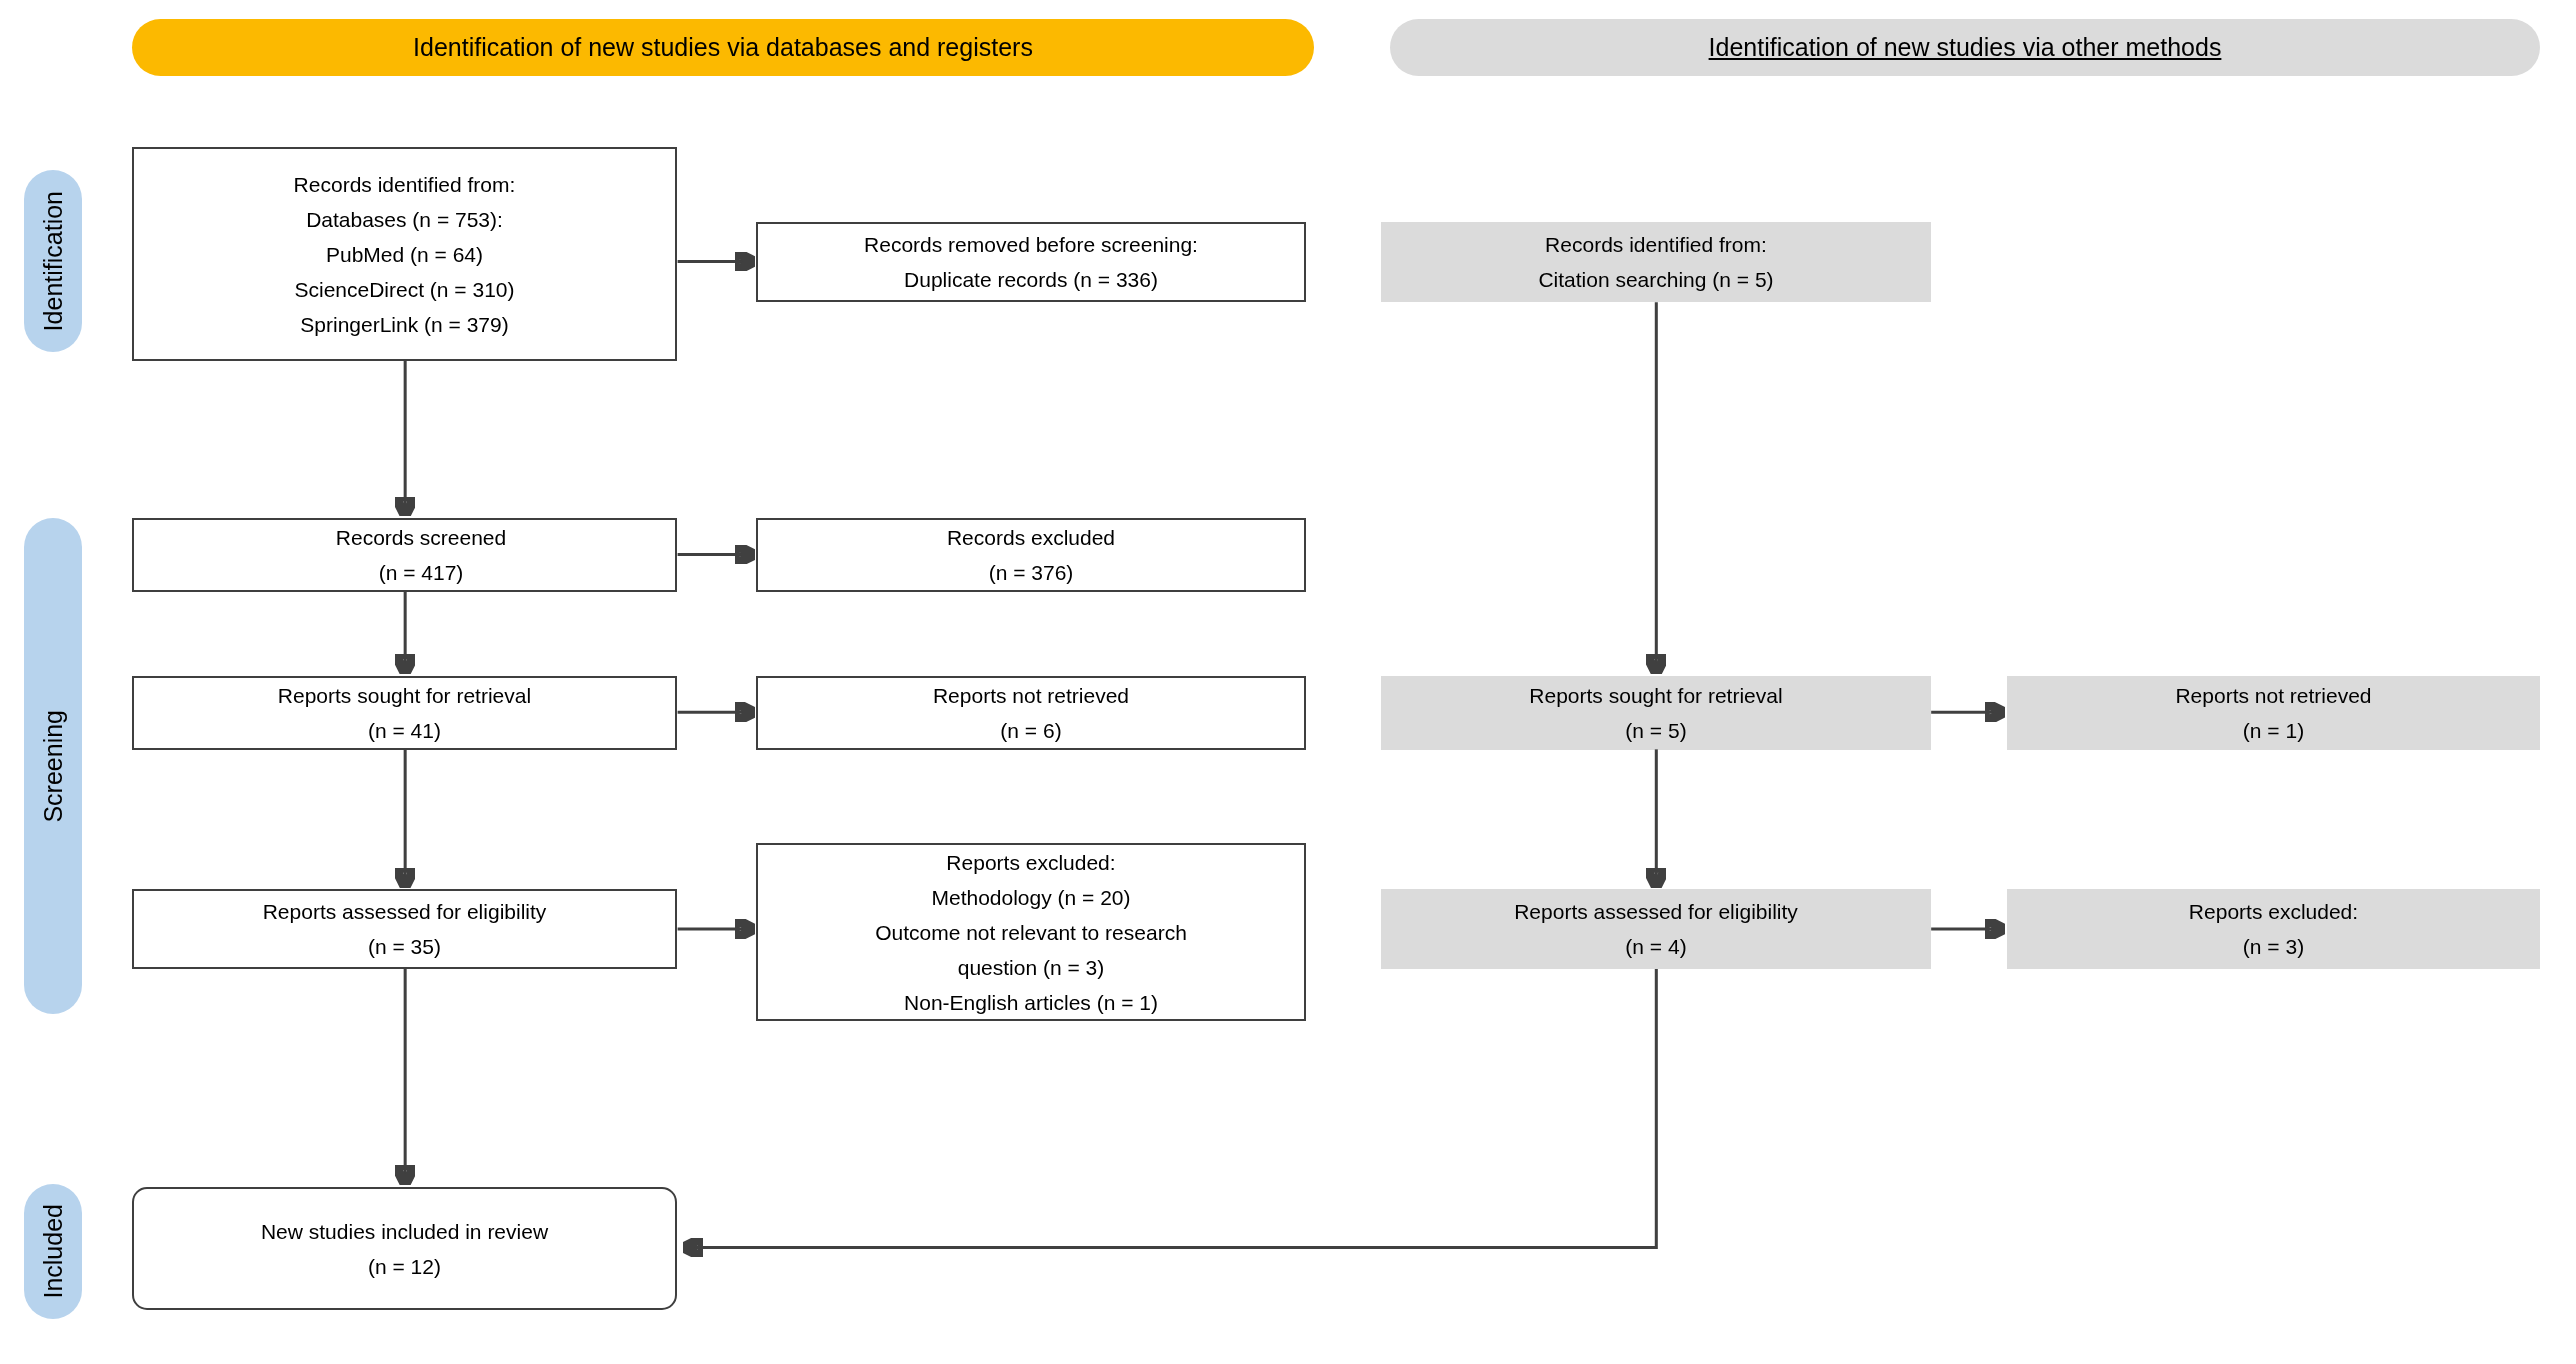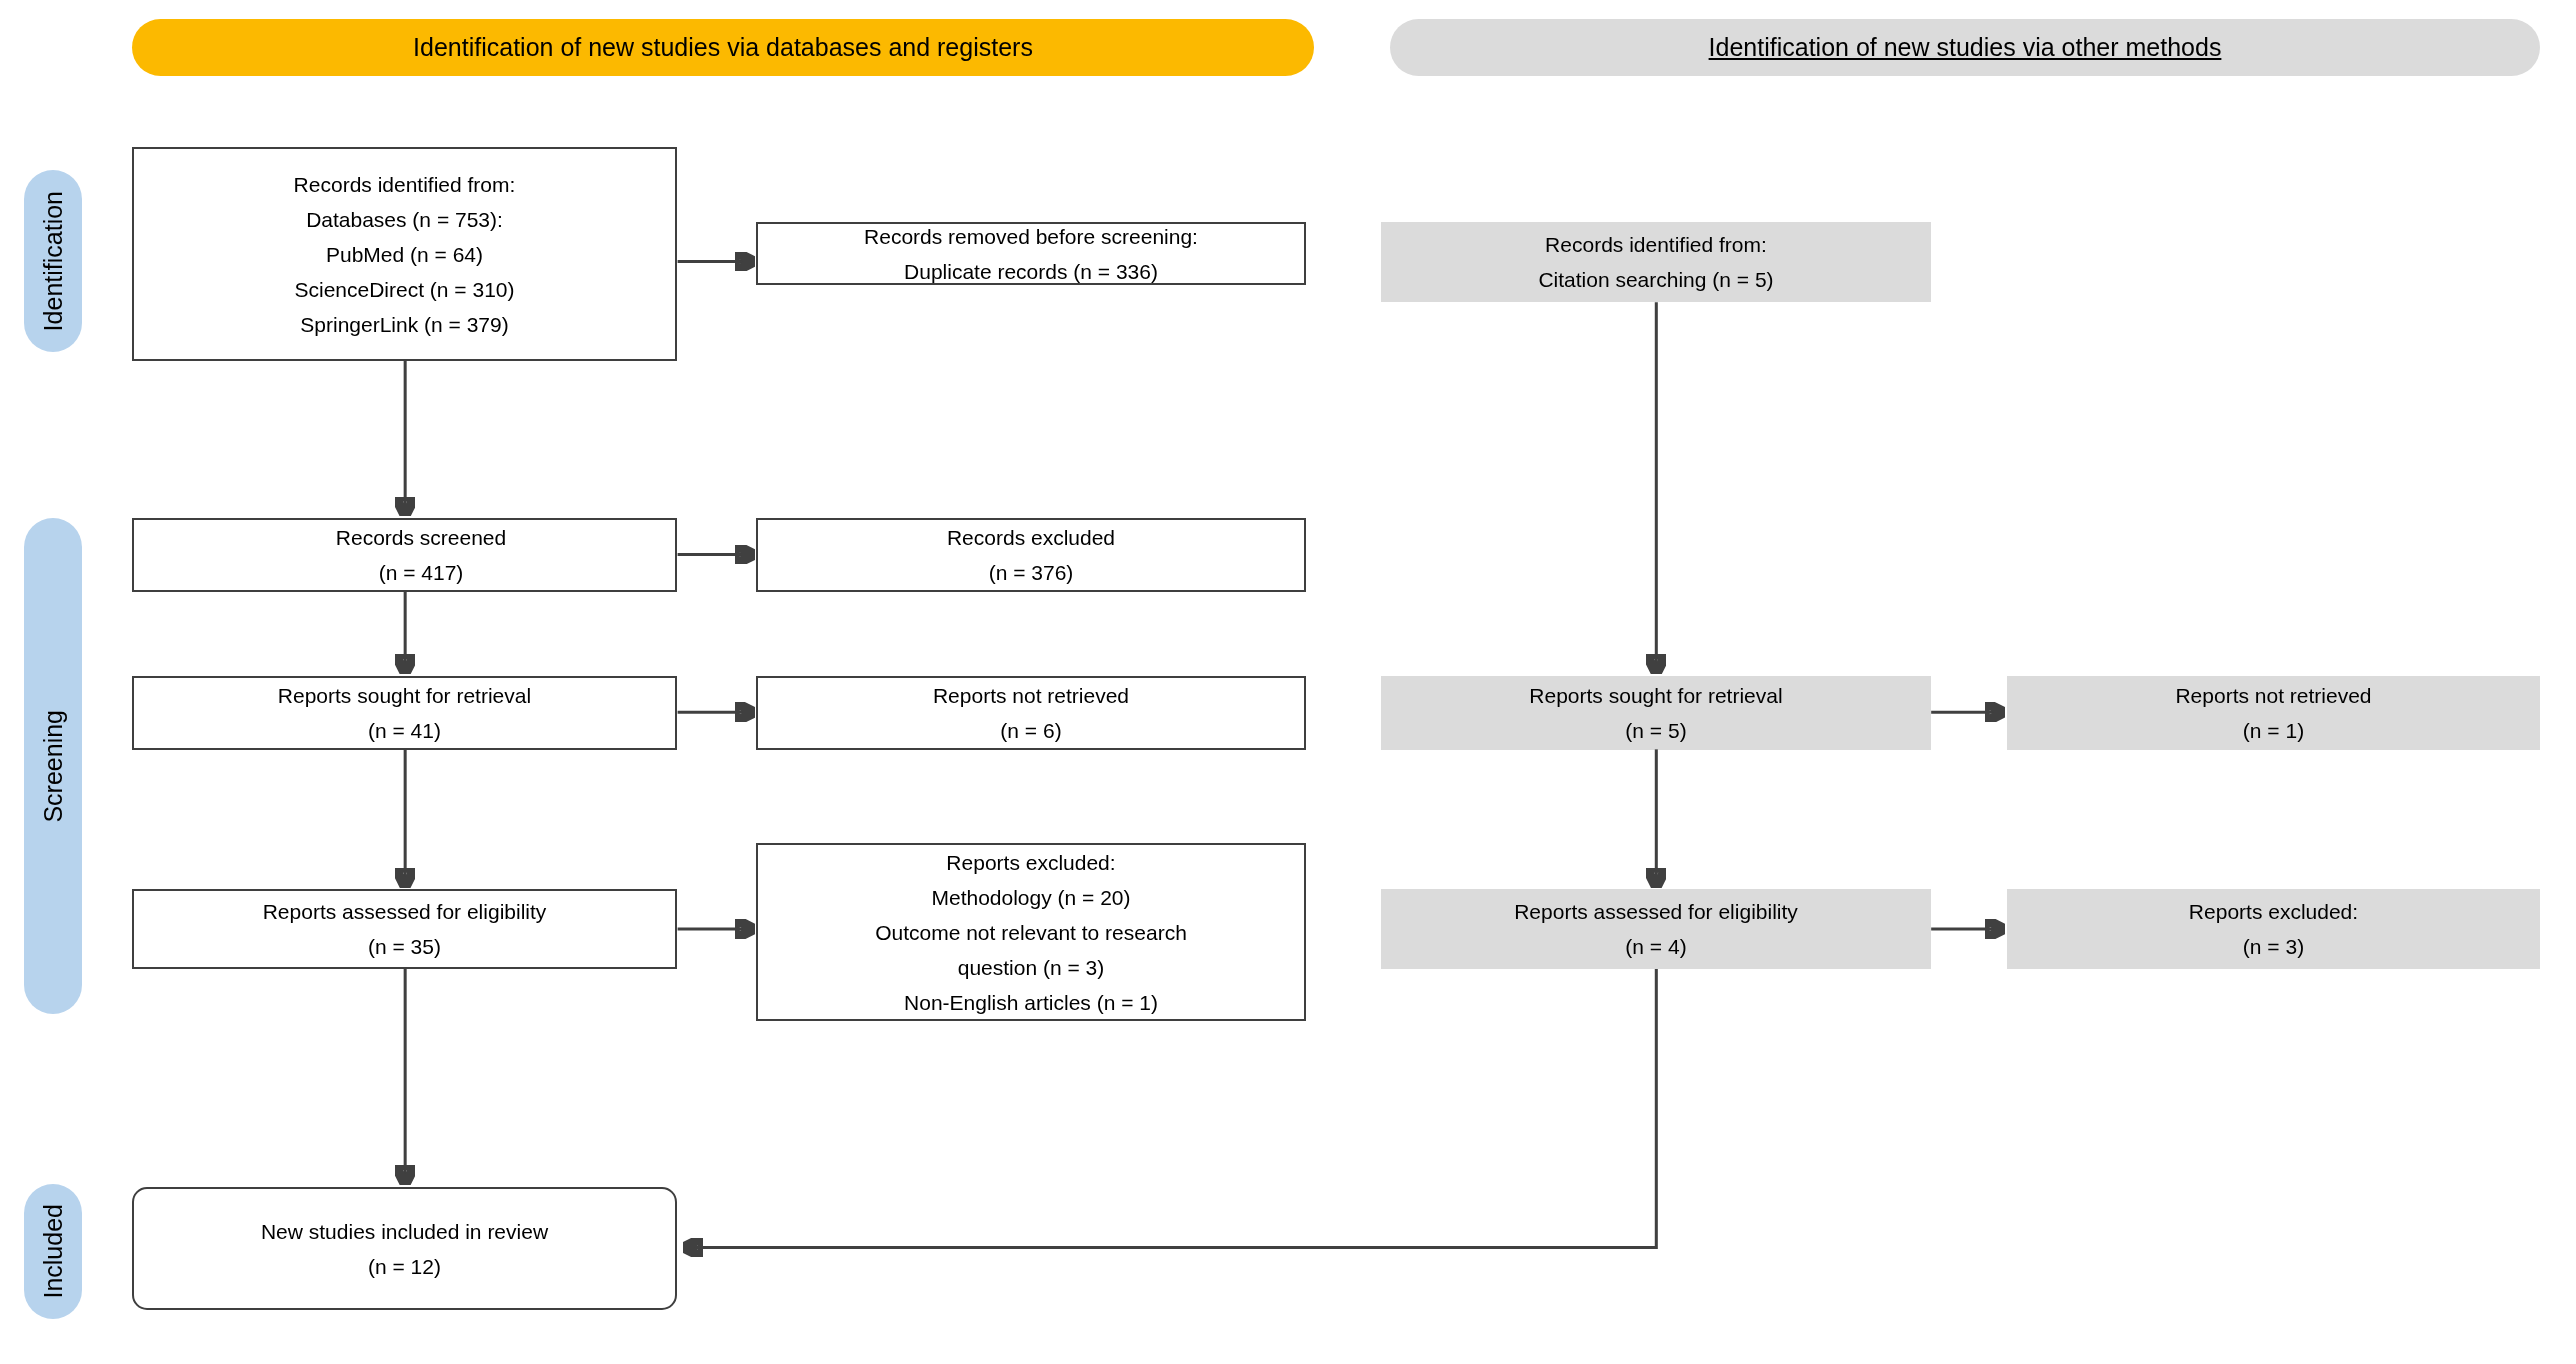--- a/index.html
+++ b/index.html
@@ -99,21 +99,21 @@
   </div>
   <div class="stage-pill" style="top:1184px; height:135px;">
     <span>Included</span>
   </div>
 
   <div class="box white c1" style="top:147px; height:214px;">Records identified from:
 Databases (n = 753):
 PubMed (n = 64)
 ScienceDirect (n = 310)
 SpringerLink (n = 379)</div>
-  <div class="box white c2" style="top:222px; height:63px;">Records removed before screening:
+  <div class="box white c2" style="top:222px; height:80px;">Records removed before screening:
 Duplicate records (n = 336)</div>
   <div class="box gray c3" style="top:222px; height:80px;">Records identified from:
 Citation searching (n = 5)</div>
 
   <div class="box white c1" style="top:518px; height:74px;padding-left:44px;">Records screened
 (n = 417)</div>
   <div class="box white c2" style="top:518px; height:74px;">Records excluded
 (n = 376)</div>
 
   <div class="box white c1" style="top:676px; height:74px;">Reports sought for retrieval

